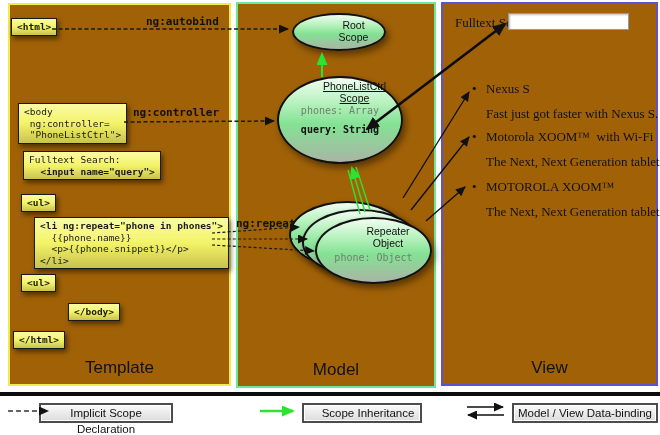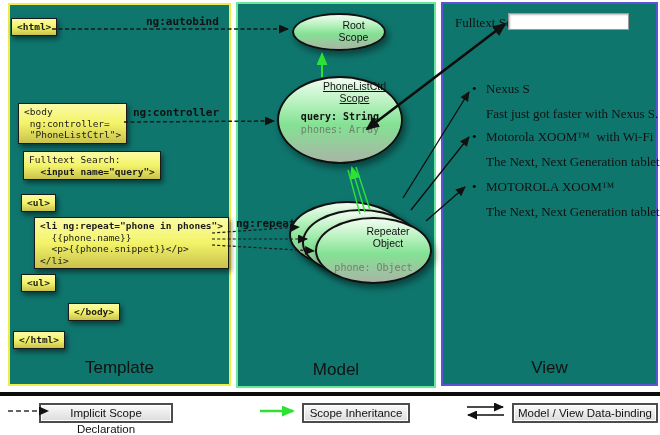--- a/index.html
+++ b/index.html
@@ -1,18 +1,18 @@
 <!DOCTYPE html>
 <html><head>
 <meta charset="utf-8">
 <style>
   html,body{margin:0;padding:0;background:#fff;}
   #canvas{position:relative;width:660px;height:435px;background:#fff;overflow:hidden;
           font-family:"Liberation Sans",sans-serif;}
-  .col{position:absolute;z-index:1;background:#0f766e;}
+  .col{position:absolute;z-index:1;background:#a16207;}
   #col-template{left:8px;top:3px;width:219px;height:379px;border:2px solid #f0ec48;}
   #col-model{left:236px;top:2px;width:196px;height:382px;border:2px solid #67e99c;}
   #col-view{left:441px;top:2px;width:213px;height:380px;border:2px solid #5b54d2;}
   .col-label{position:absolute;z-index:2;font:17px/20px "Liberation Sans",sans-serif;color:#111;text-align:center;width:100%;bottom:6px;}
   .codebox{position:absolute;z-index:3;
     background:linear-gradient(180deg,#fbfba6 0%,#f3f368 50%,#c9c24d 100%);
     border:1px solid #1a1a1a;box-shadow:2px 3px 5px rgba(0,0,0,.5);
     font:bold 9.5px/11.5px "DejaVu Sans Mono",monospace;color:#1a1a1a;
     padding:2px 5px;white-space:pre;}
   .codebox .norm{font-weight:normal;}
@@ -68,49 +68,49 @@
   <div class="nglabel" style="left:133px;top:107px;">ng:controller</div>
   <div class="nglabel" style="left:236px;top:218px;">ng:repeat</div>
 
   <div class="ellipse" style="left:292px;top:13px;width:90px;height:34px;">
     <div class="scope-title" style="margin-top:4px;">Root
 Scope</div>
   </div>
   <div class="ellipse" style="left:277px;top:76px;width:122px;height:84px;">
     <div class="scope-title" style="margin-top:2px;text-decoration:underline;">PhoneListCtrl
 Scope</div>
+    <div class="scope-prop gray">phones: Array</div>
     <div class="scope-prop" style="margin-top:6px;">query: String</div>
-    <div class="scope-prop gray">phones: Array</div>
   </div>
   <div class="ellipse" style="left:289px;top:201px;width:113px;height:63px;"></div>
   <div class="ellipse" style="left:302px;top:209px;width:113px;height:63px;"></div>
   <div class="ellipse" style="left:315px;top:217px;width:113px;height:63px;">
     <div class="scope-title" style="margin-top:6px;">Repeater
 Object</div>
-    <div class="scope-prop gray" style="margin-top:12px;">phone: Object</div>
+    <div class="scope-prop gray" style="margin-top:2px;">phone: Object</div>
   </div>
 
   <div class="viewtext" style="left:455px;top:15px;">Fulltext Search:</div>
   <input id="search-input" type="text" value="" style="">
 
   <span class="bullet" style="left:472px;top:81px;">•</span>
   <div class="viewtext" style="left:486px;top:81px;">Nexus S</div>
   <div class="viewtext" style="left:486px;top:106px;">Fast just got faster with Nexus S.</div>
 
   <span class="bullet" style="left:472px;top:129px;">•</span>
   <div class="viewtext" style="left:486px;top:129px;">Motorola XOOM™  with Wi-Fi</div>
   <div class="viewtext" style="left:486px;top:154px;">The Next, Next Generation tablet.</div>
 
   <span class="bullet" style="left:472px;top:179px;">•</span>
   <div class="viewtext" style="left:486px;top:179px;">MOTOROLA XOOM™</div>
   <div class="viewtext" style="left:486px;top:204px;">The Next, Next Generation tablet.</div>
 
   <div id="legend-sep"></div>
   <div class="legend-box" style="left:39px;width:130px;">Implicit Scope Declaration</div>
-  <div class="legend-box" style="left:302px;width:104px;">Scope Inheritance</div>
+  <div class="legend-box" style="left:302px;width:104px;padding-left:12px;">Scope Inheritance</div>
   <div class="legend-box" style="left:512px;width:142px;">Model / View Data-binding</div>
 
   <svg id="overlay" width="660" height="435">
     <defs>
       <marker id="mb" orient="auto" markerUnits="userSpaceOnUse" markerWidth="11" markerHeight="9" refX="9" refY="4.5">
         <path d="M0,0 L10,4.5 L0,9 Z" fill="#111"></path>
       </marker>
       <marker id="mbL" orient="auto-start-reverse" markerUnits="userSpaceOnUse" markerWidth="15" markerHeight="12" refX="12" refY="6">
         <path d="M0,0 L14,6 L0,12 Z" fill="#111"></path>
       </marker>

